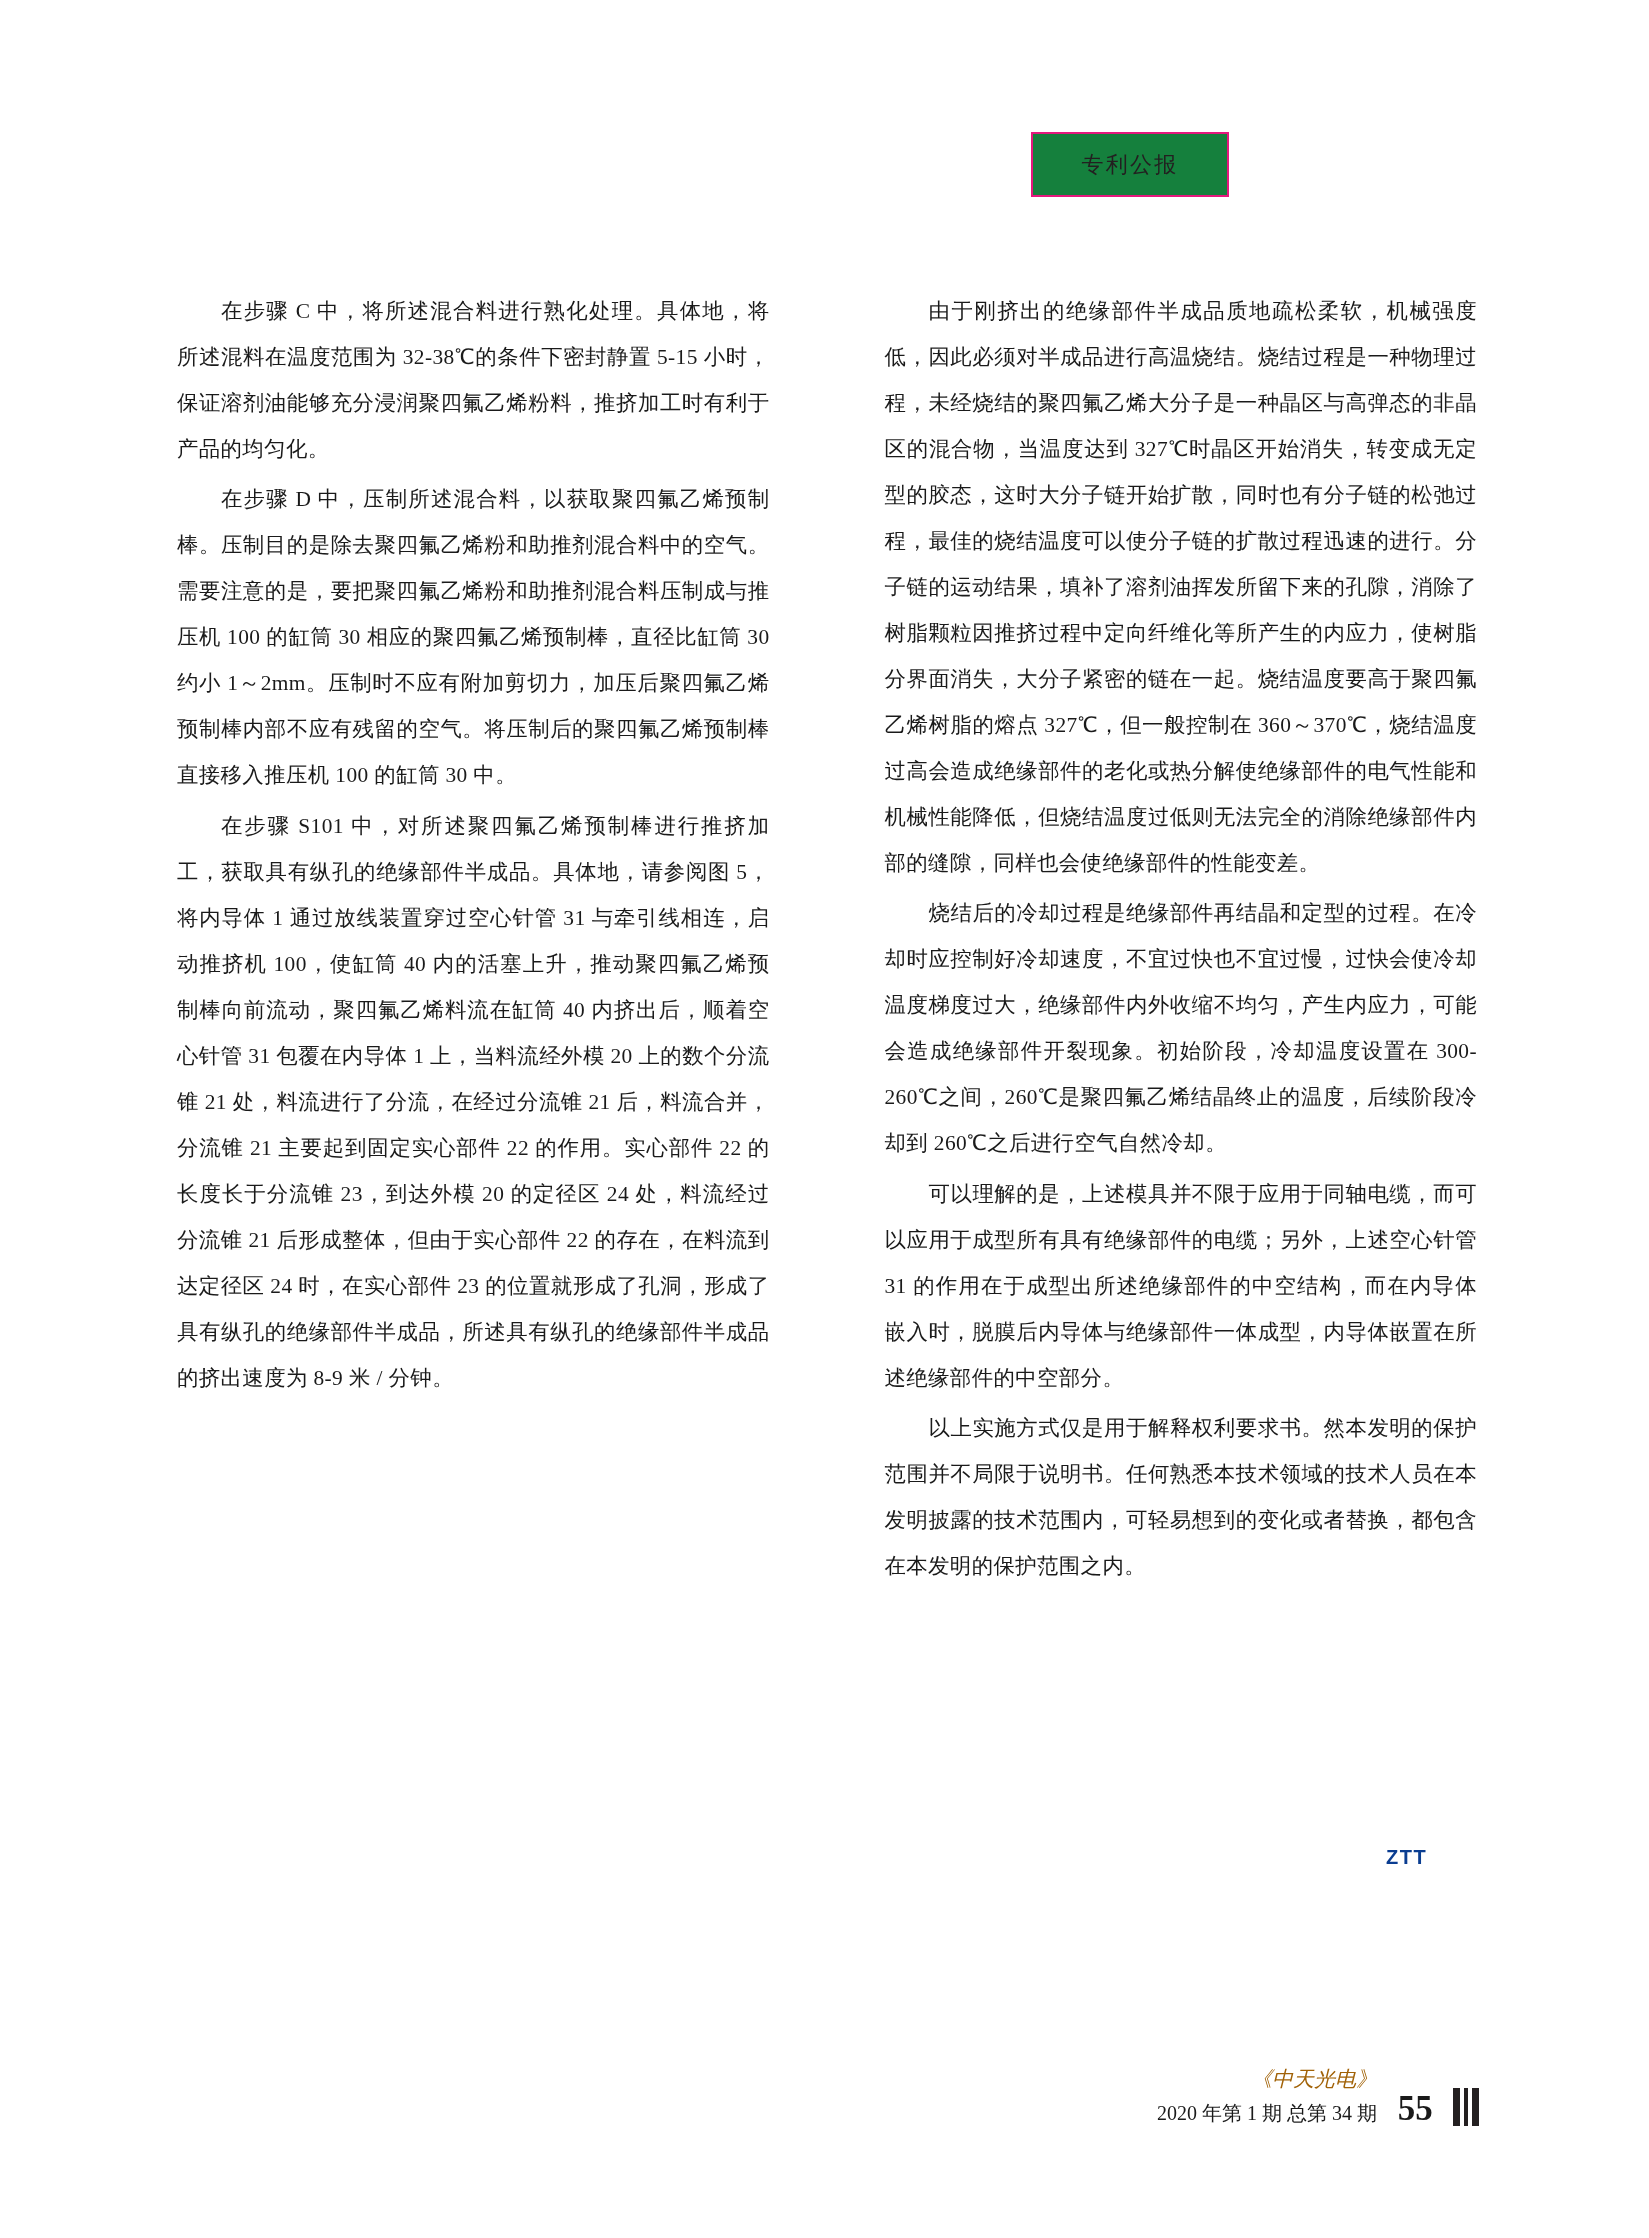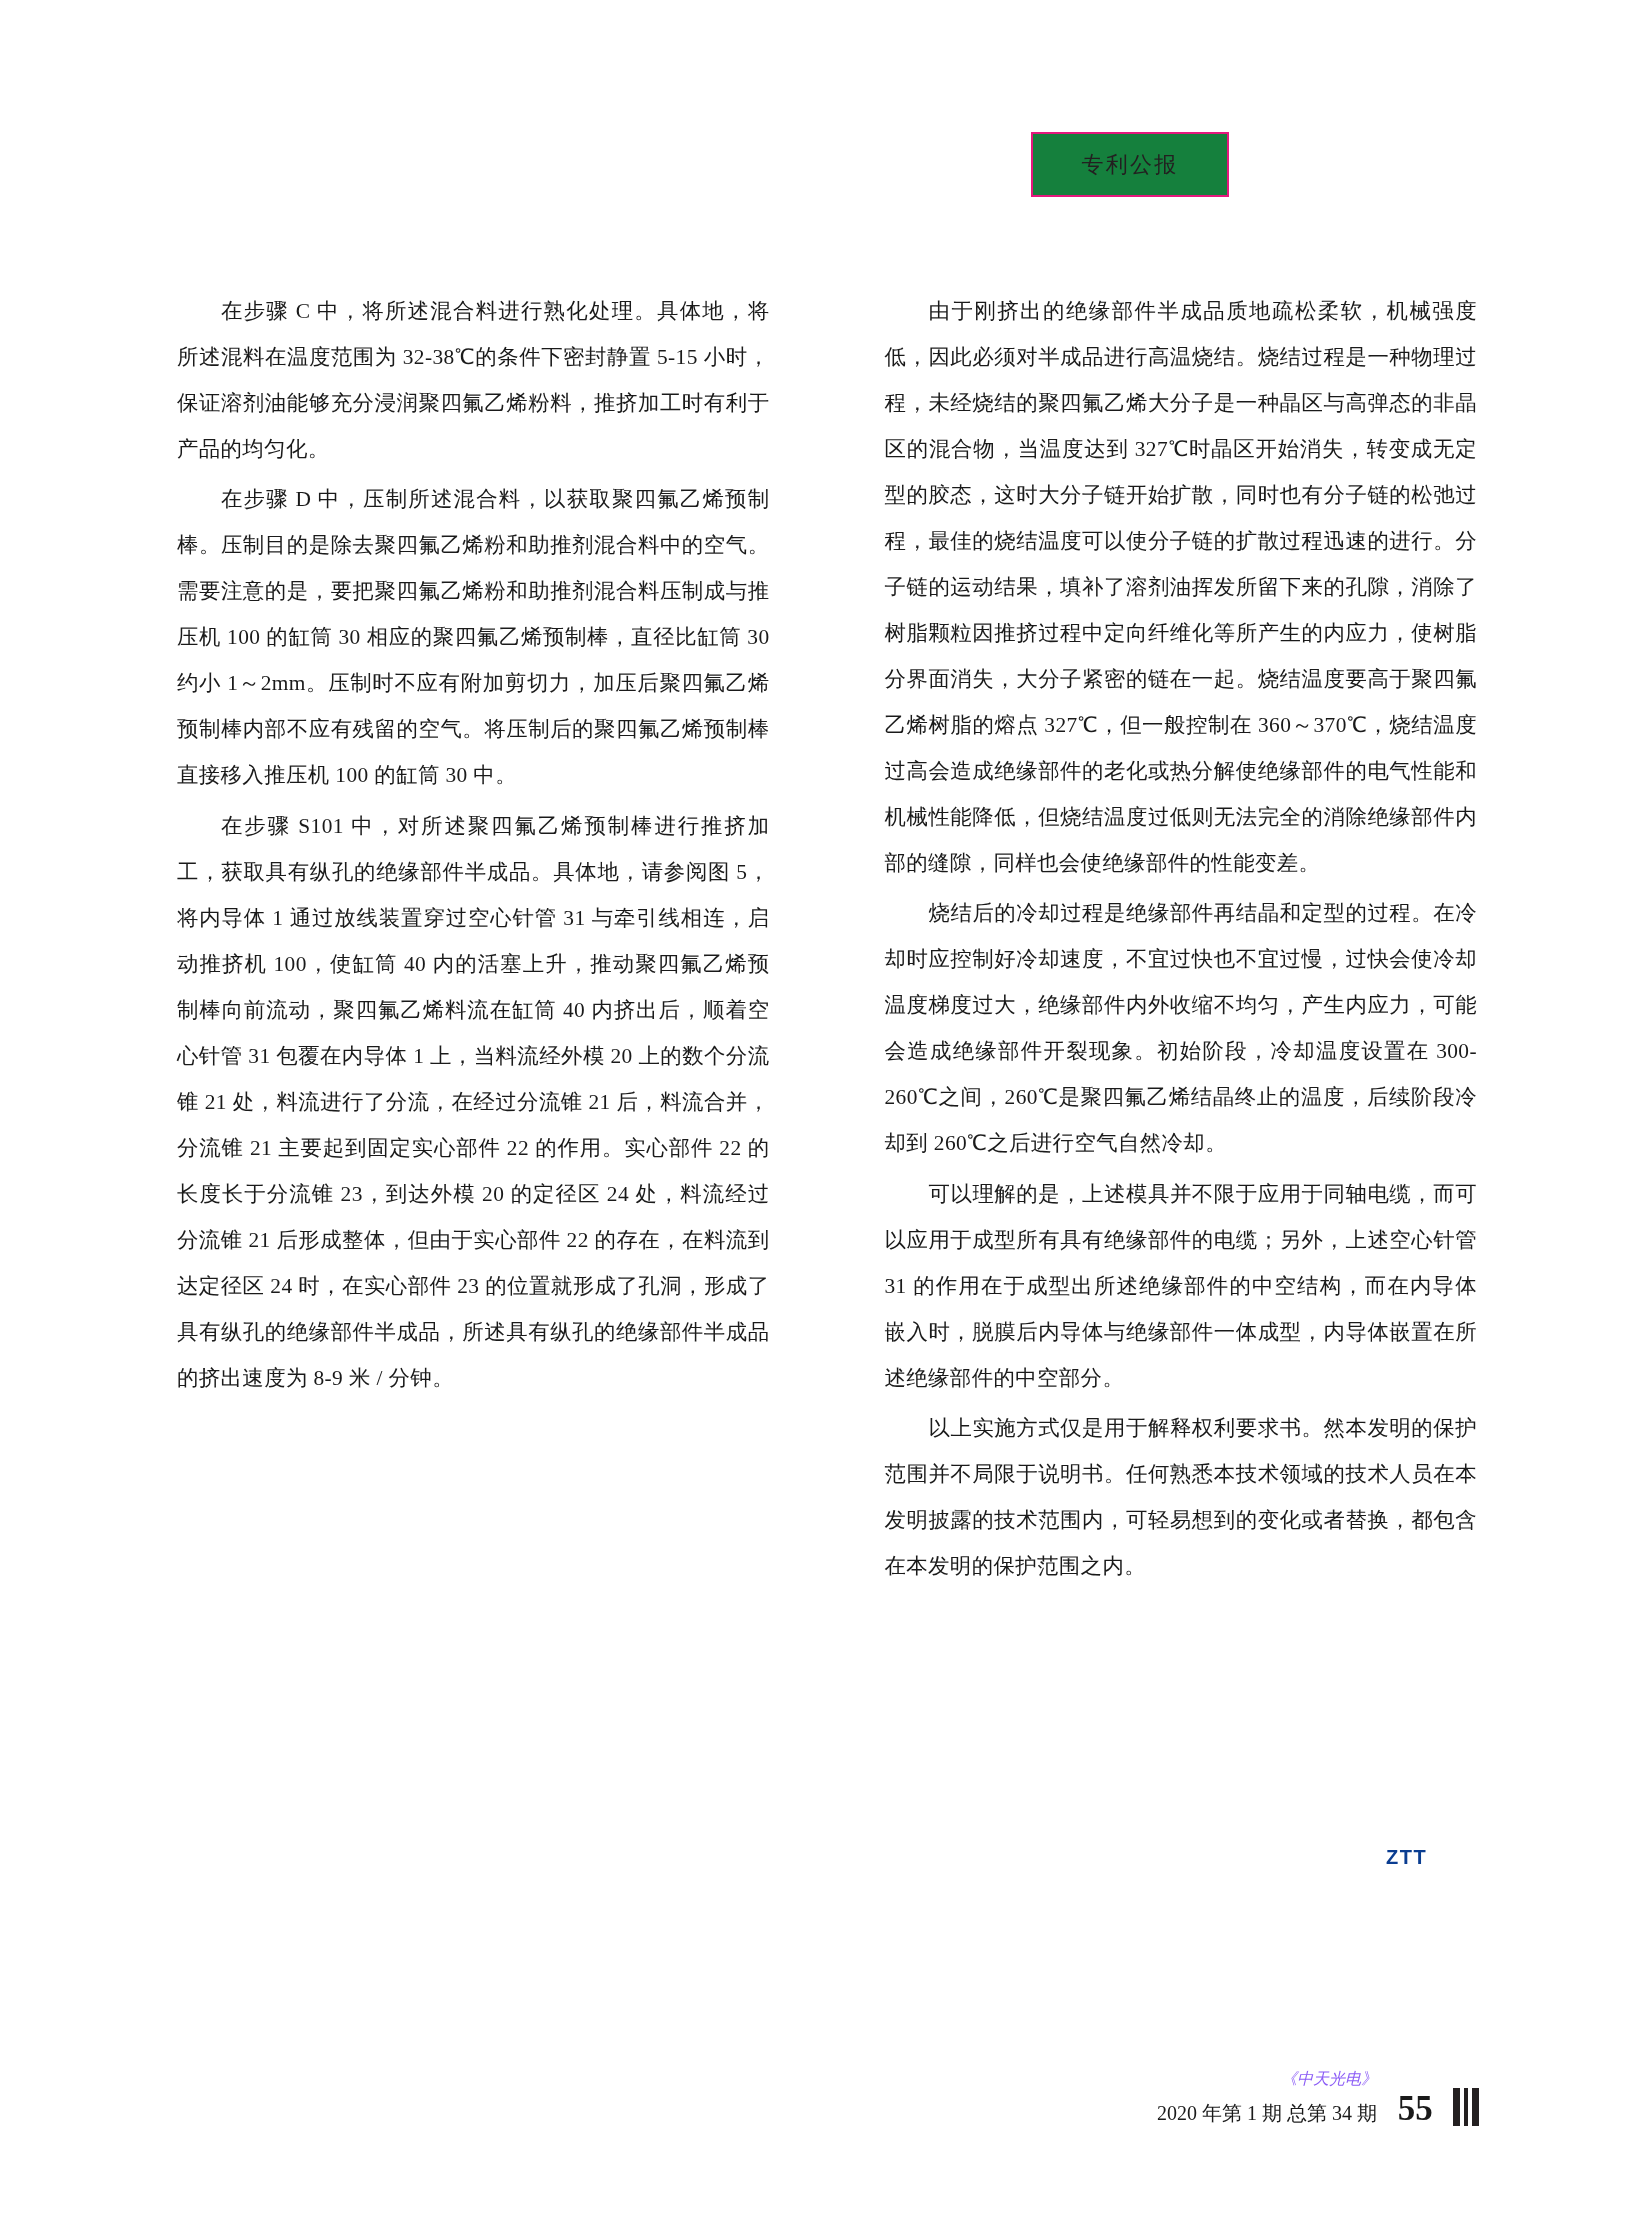--- a/index.html
+++ b/index.html
@@ -96,23 +96,23 @@
     bottom: 109px;
     display: flex;
     align-items: flex-end;
     gap: 13.3px;
   }
   .footer-text {
     text-align: right;
     line-height: 34px;
   }
   .footer-title {
-    font-size: 16px;
+    font-size: 21px;
     font-style: italic;
-    color: #8b5cf6;
+    color: #a16207;
   }
   .footer-issue {
     font-size: 20px;
     color: #1a1a1a;
   }
   .footer-page {
     font-family: "Liberation Serif", serif;
     font-size: 35px;
     font-weight: bold;
     padding: 0 7.4px 1.5px 7.4px;

